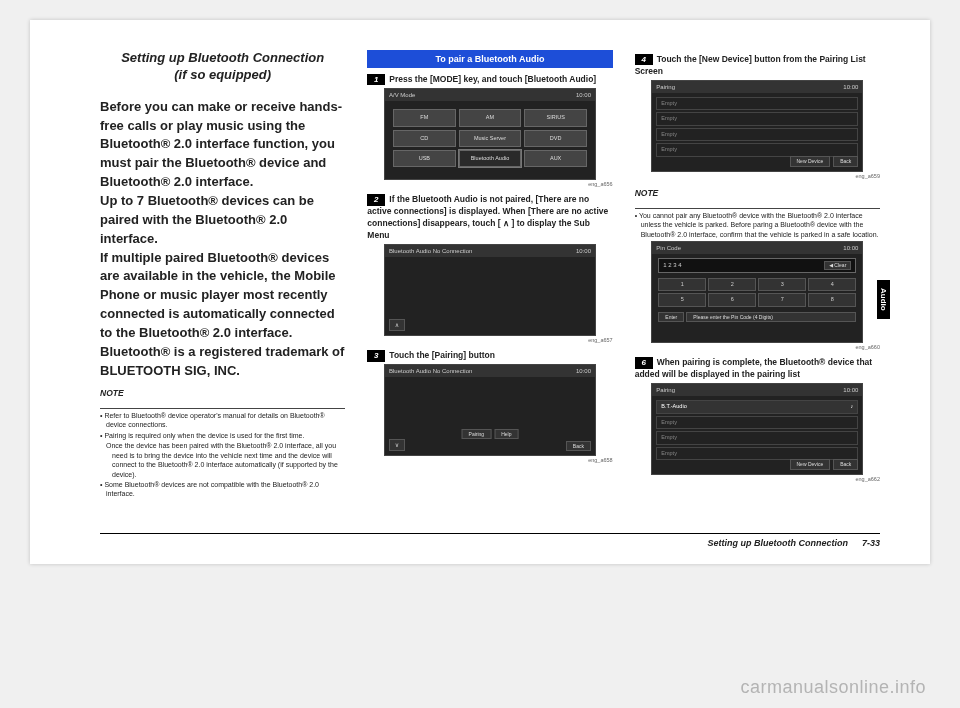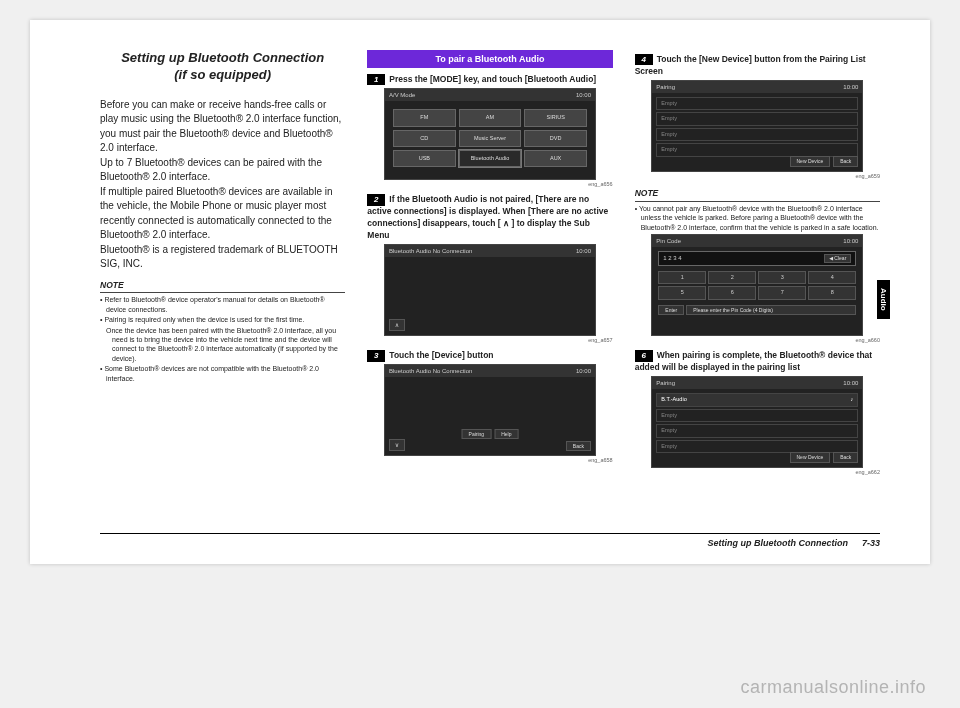--- a/index.html
+++ b/index.html
@@ -33,45 +33,45 @@
   }
   h2 {
     font-size: 13px;
     font-style: italic;
     font-weight: bold;
     text-align: center;
     margin: 0 0 14px 0;
     line-height: 1.3;
   }
   .intro {
-    font-size: 10px;
-    font-weight: normal;
+    font-size: 13px;
+    font-weight: bold;
     line-height: 1.45;
   }
   .note-hdr {
     font-size: 8.5px;
     font-weight: bold;
     font-style: italic;
     margin: 8px 0 2px 0;
     border-bottom: 0.5px solid #444;
     display: block;
-    padding-bottom:1px;
+    padding-bottom:8px;
   }
   .note-list {
     font-size: 7px;
     line-height: 1.35;
     padding-left: 6px;
   }
   .note-list .item {
     text-indent: -6px;
     margin-bottom: 1px;
   }
   .bullet::before { content: "• "; }
   .section-bar {
-    background: #6d28d9;
+    background: #1d4ed8;
     color: #fff;
     text-align: center;
     font-size: 9px;
     font-weight: bold;
     padding: 3px 0;
     margin-bottom: 6px;
   }
   .step {
     font-size: 8.5px;
     font-weight: bold;
@@ -286,21 +286,21 @@
       <div class="screenshot">
         <div class="shot-header">
           <span>Bluetooth Audio    No Connection</span>
           <span>10:00</span>
         </div>
         <div class="chevron">∧</div>
       </div>
       <div class="caption">eng_a657</div>
 
       <div class="step">
-        <span class="step-num">3</span><span>Touch the [Device] button</span>
+        <span class="step-num">3</span><span>Touch the [Pairing] button</span>
       </div>
       <div class="screenshot">
         <div class="shot-header">
           <span>Bluetooth Audio    No Connection</span>
           <span>10:00</span>
         </div>
         <div class="center-btns">
           <div class="small-btn">Pairing</div>
           <div class="small-btn">Help</div>
         </div>

